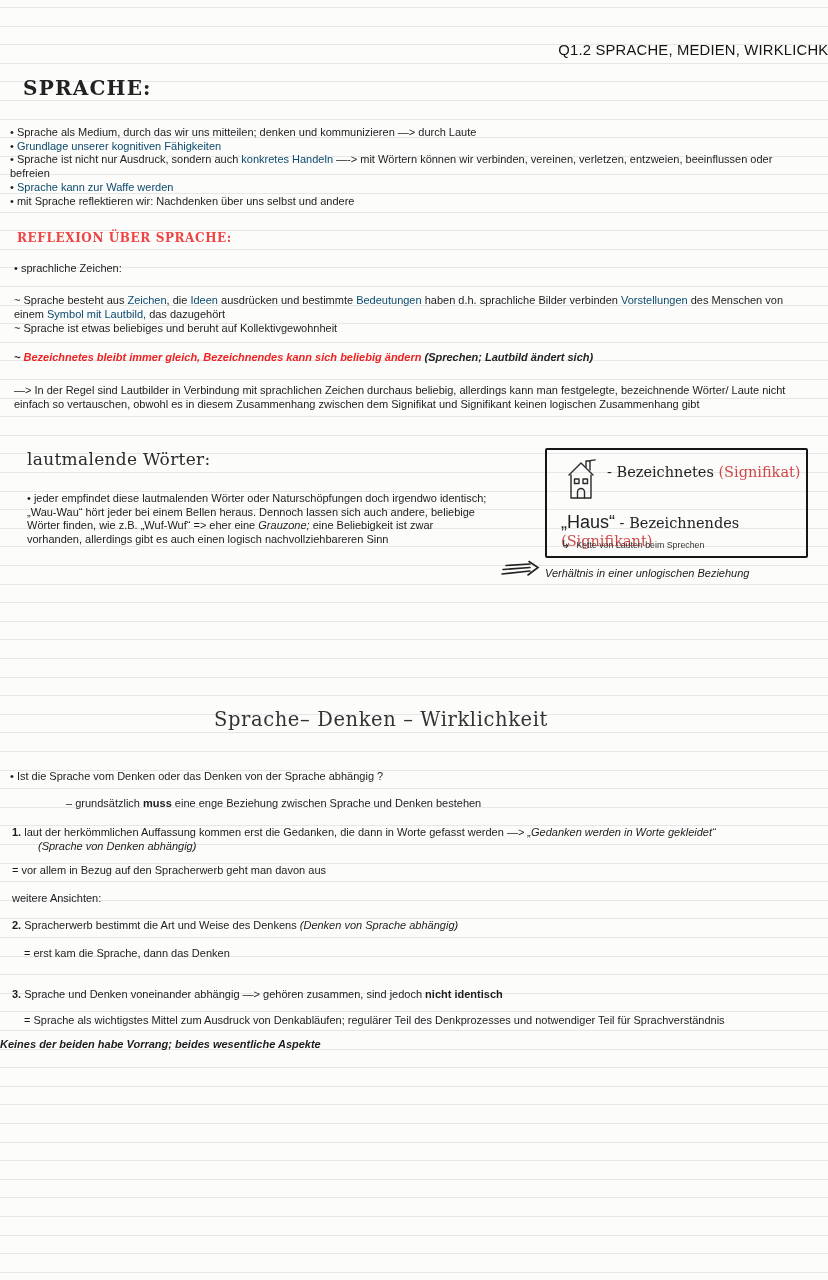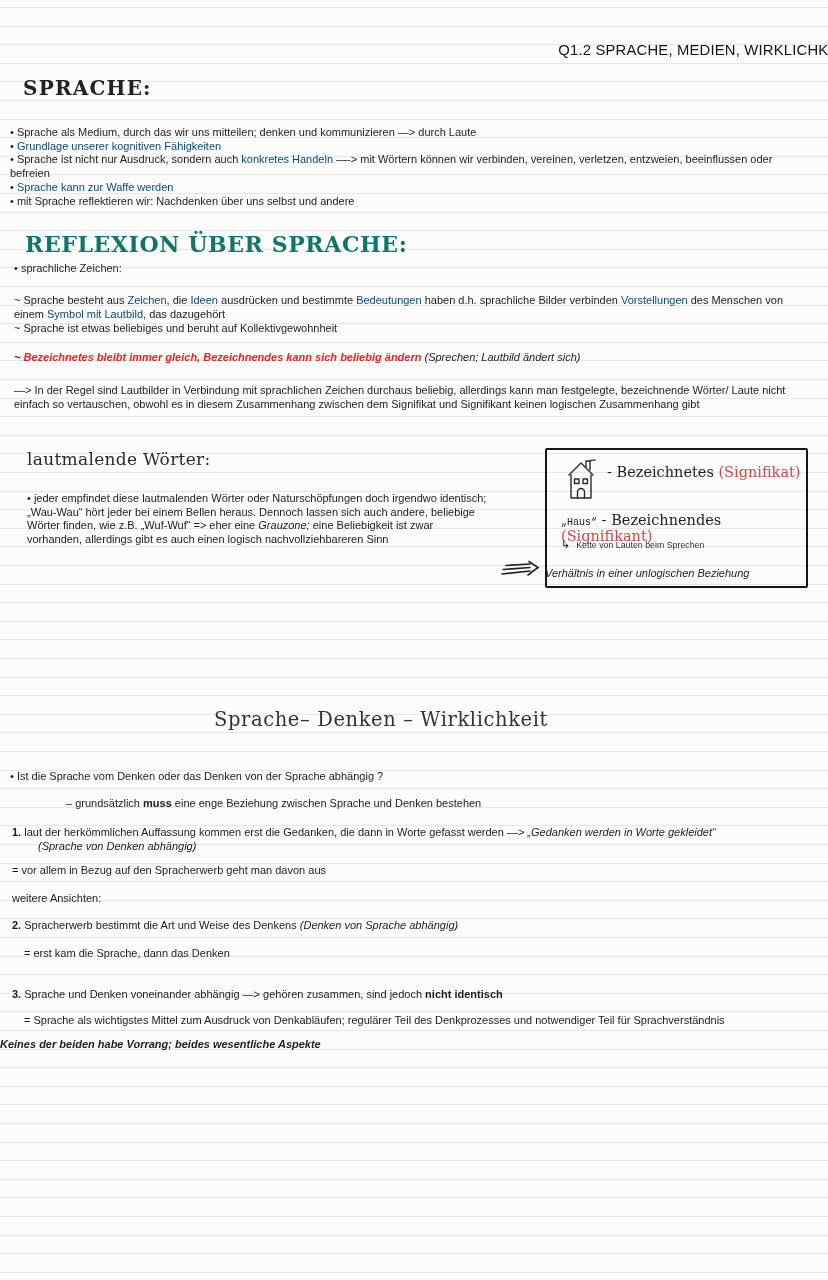--- a/index.html
+++ b/index.html
@@ -16,36 +16,36 @@
   .abs{position:absolute;}
   .t{font-size:11px;line-height:13.7px;}
   .t p{margin:0;}
   .blue{color:#0c4a6e;}
   .serif{font-family:"DejaVu Serif","Liberation Serif",serif;}
   .title{
     left:0;top:44px;width:828px;text-align:right;
     font-size:14.8px;letter-spacing:.2px;color:#151515;margin-left:24px;
   }
   .h-sprache{left:23px;top:76px;font-size:20px;font-weight:600;letter-spacing:1.2px;color:#222;}
-  .h-reflexion{left:25px;top:231px;font-size:22px;font-weight:600;letter-spacing:.6px;color:#0f766e;}
+  .h-reflexion{left:17px;top:231px;font-size:12px;font-weight:600;letter-spacing:.6px;color:#ef4444;}
   .h-lautmal{left:27px;top:449px;font-size:17px;font-weight:400;letter-spacing:.3px;color:#2b2b2b;}
   .h-denken{left:0;top:708px;width:762px;text-align:center;font-size:19.5px;font-weight:400;letter-spacing:.6px;color:#333;}
   .redline{color:#ee2222;font-weight:bold;font-style:italic;}
   .tilde{color:#222;font-weight:bold;font-style:italic;}
-  .plain-italic{color:#222;font-style:italic;font-weight:400;}
+  .plain-italic{color:#222;font-style:italic;font-weight:700;}
   .u{}
   .b{font-weight:bold;}
   .i{font-style:italic;}
   .figure-box{
-    left:545px;top:448px;width:263px;height:140px;
+    left:545px;top:448px;width:263px;height:110px;
     border:2.5px solid #161616;border-radius:2px;background:transparent;box-sizing:border-box;
   }
   .fb-row1{position:absolute;left:60px;top:14px;font-size:14.5px;color:#222;}
   .fb-row2{position:absolute;left:14px;top:62px;font-size:14.5px;color:#222;}
-  .fb-haus{font-family:Liberation Mono, monospace;font-size:10px;color:#1c1c1c;}
+  .fb-haus{font-family:Liberation Sans, sans-serif;font-size:18px;color:#1c1c1c;}
   .fb-red{color:#cf4848;}
   .fb-note{position:absolute;left:14px;top:88px;font-size:8.8px;color:#333;}
   .fb-note .hook{font-size:11px;margin-right:6px;color:#222;}
   .house{position:absolute;left:18px;top:8px;}
   .big-arrow{left:500px;top:559px;}
   .arrow-caption{left:545px;top:567px;font-size:11px;font-style:italic;color:#222;}
 </style>
 </head>
 <body>
 

